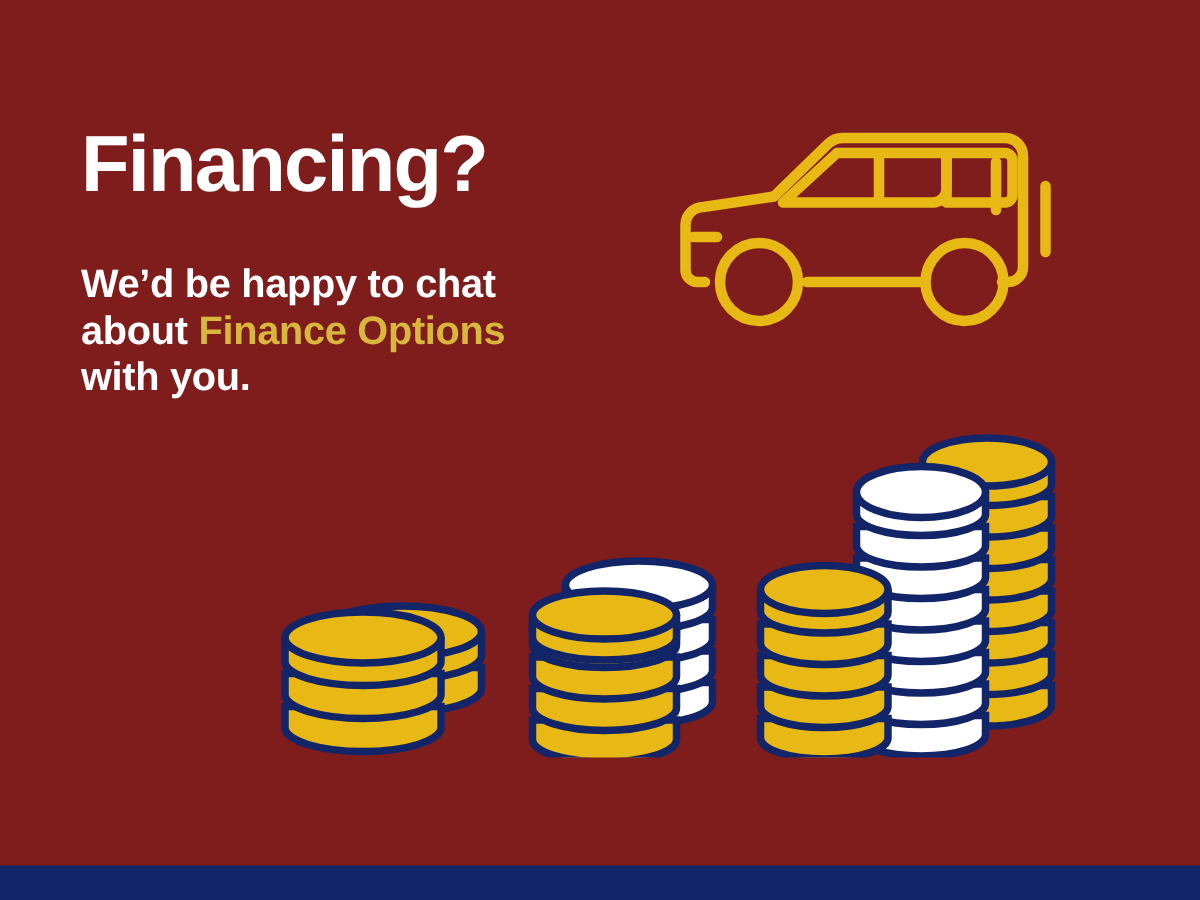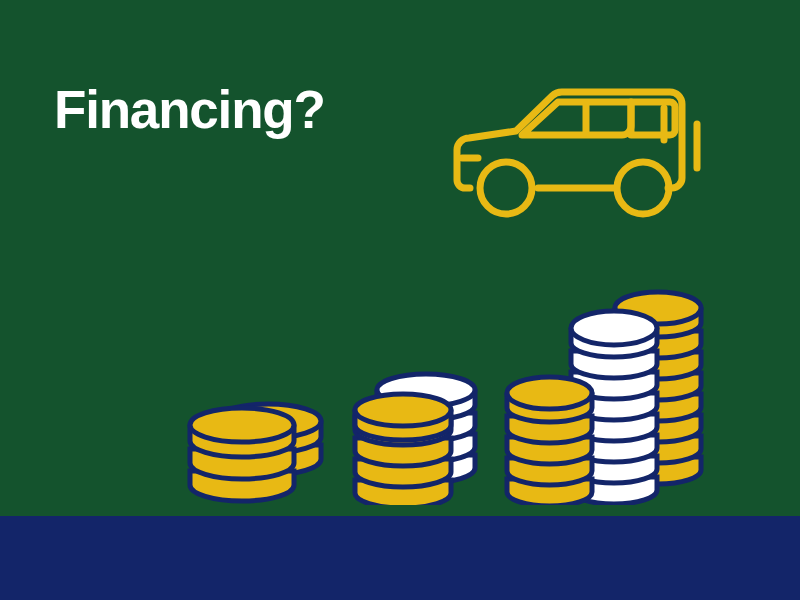--- a/index.html
+++ b/index.html
@@ -6,22 +6,22 @@
 
   html, body {
     width:800px; height:600px;
     background:#132569;
     font-family:"Liberation Sans", sans-serif;
     overflow:hidden;
   }
 
   #slide {
     position:relative;
-    width:800px; height:516px;
-    background:#14532d;
+    width:800px; height:577px;
+    background:#7f1d1d;
   }
 
   
   #text-block {
     position:absolute;
     left:54px; top:82px;
     width:340px;
   }
 
   #headline {
@@ -60,20 +60,25 @@
 </style>
 </head>
 <body>
 
 <div id="slide">
 
   <div id="text-block">
 
     <div id="headline">Financing?</div>
 
+    <div id="subcopy">
+      <div>We’d be happy to chat</div>
+      <div><span>about </span><span class="accent">Finance Options</span></div>
+      <div>with you.</div>
+    </div>
   </div>
 
   <div id="car-illustration">
     <svg viewBox="0 0 280 150" width="280" height="150" fill="none" stroke="#E8B914" stroke-width="7" stroke-linecap="round" stroke-linejoin="round">
 
       <path d="M24 110
                L19 110
                A8 8 0 0 1 11 102
                L11 72
                A12 12 0 0 1 23 60

